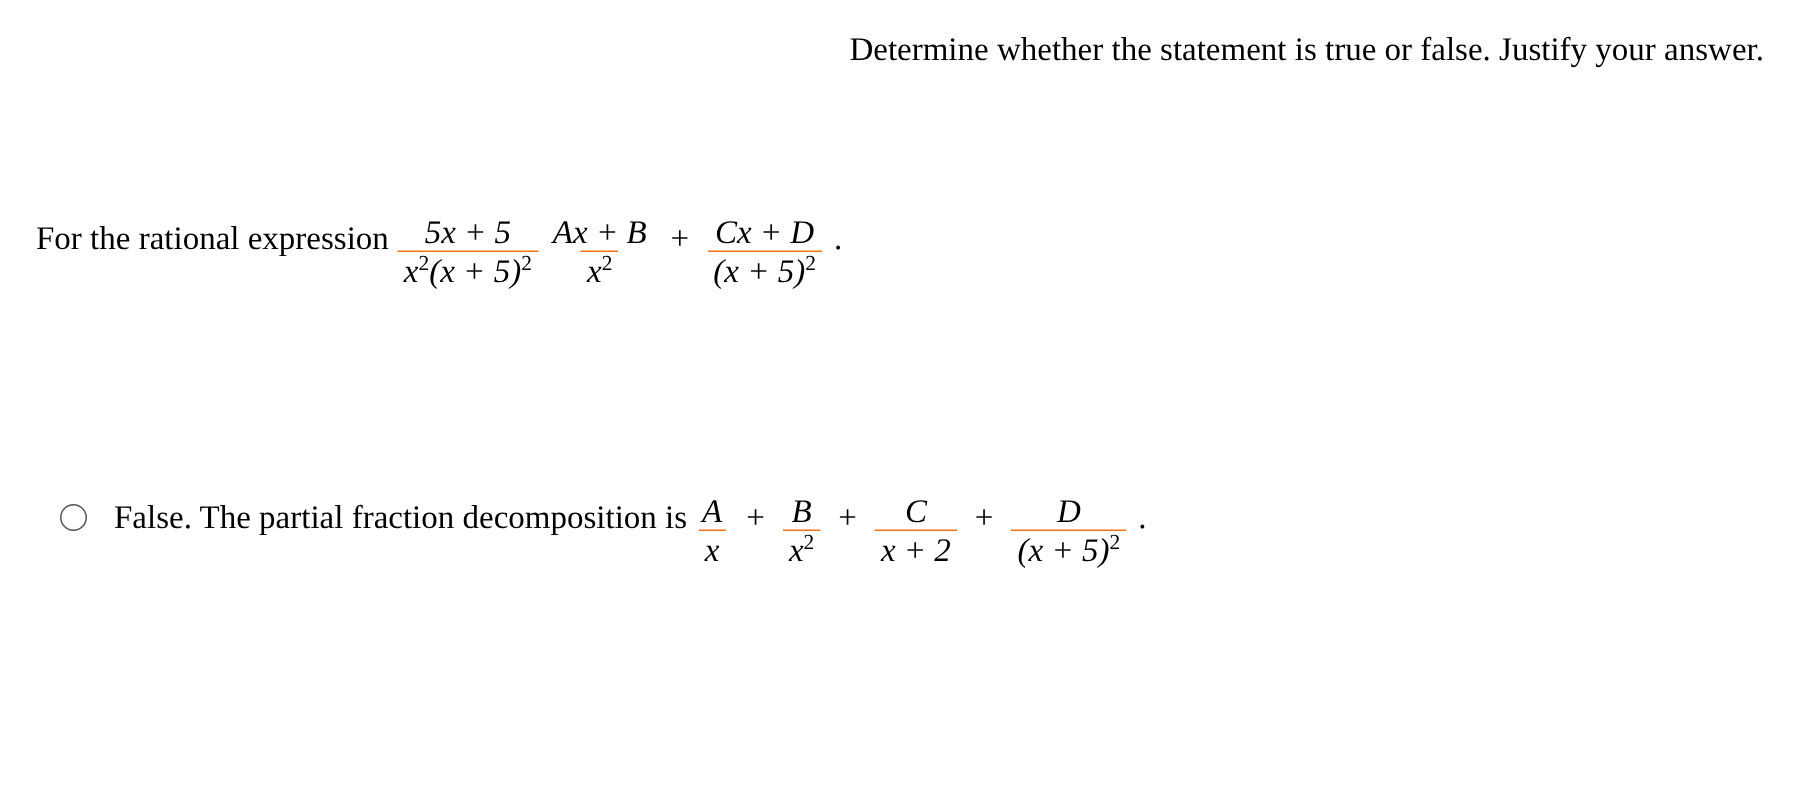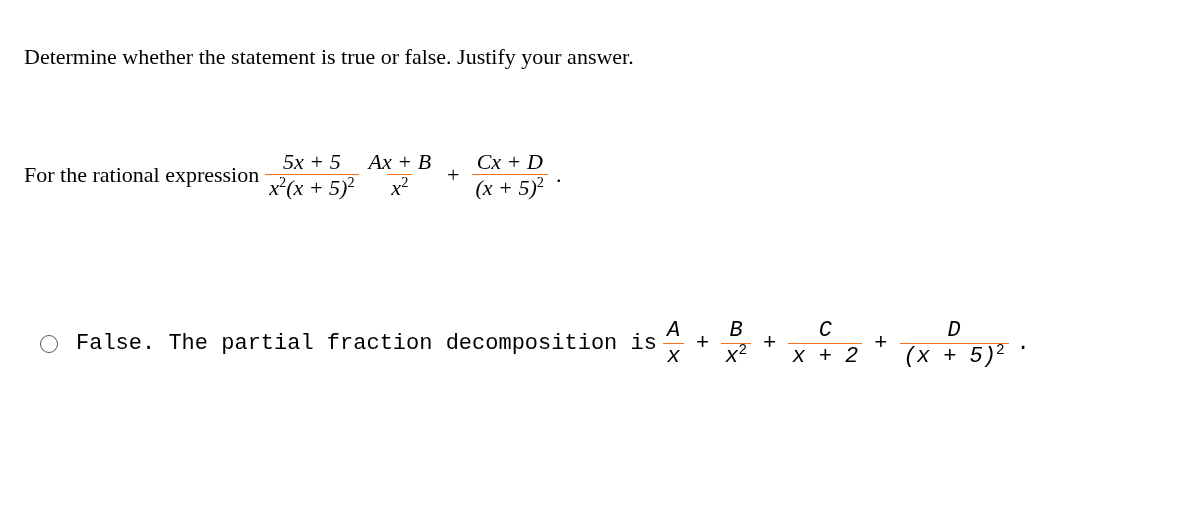--- a/index.html
+++ b/index.html
@@ -7,21 +7,22 @@
     padding: 0;
     font-family: "Times New Roman", Times, serif;
     font-size: 22px;
     color: #000;
     background: #fff;
   }
   .page {
     box-sizing: border-box;
     width: 1200px;
     height: 392px;
-    padding: 44px 24px;
+    padding: 20px 24px;
+    text-align: right;
   }
   .prompt {
     margin-bottom: 80px;
   }
   .statement {
     display: flex;
     align-items: center;
     flex-wrap: nowrap;
     gap: 6px;
     margin-bottom: 120px;
@@ -29,20 +30,21 @@
   }
   .frac {
     display: inline-flex;
     flex-direction: column;
     align-items: center;
     vertical-align: middle;
     line-height: 1.05;
   }
   .frac .num {
     padding: 0 4px 1px 4px;
+    margin-top: 17px;
   }
   .frac .den {
     border-top: 1px solid #f97316;
     padding: 1px 4px 0 4px;
   }
   .ital { font-style: italic; }
   .sup {
     font-size: 0.65em;
     vertical-align: super;
     line-height: 0;
@@ -53,21 +55,20 @@
   .options {
     display: flex;
     flex-direction: column;
     gap: 34px;
     padding-left: 16px;
   }
   .option-row {
     display: flex;
     align-items: center;
     gap: 18px;
-    font-family: Liberation Mono, monospace;
   }
   .radio {
     width: 16px;
     height: 16px;
     border: 1px solid #555;
     border-radius: 50%;
     flex: 0 0 auto;
     background: #fff;
   }
   .opt-content {

